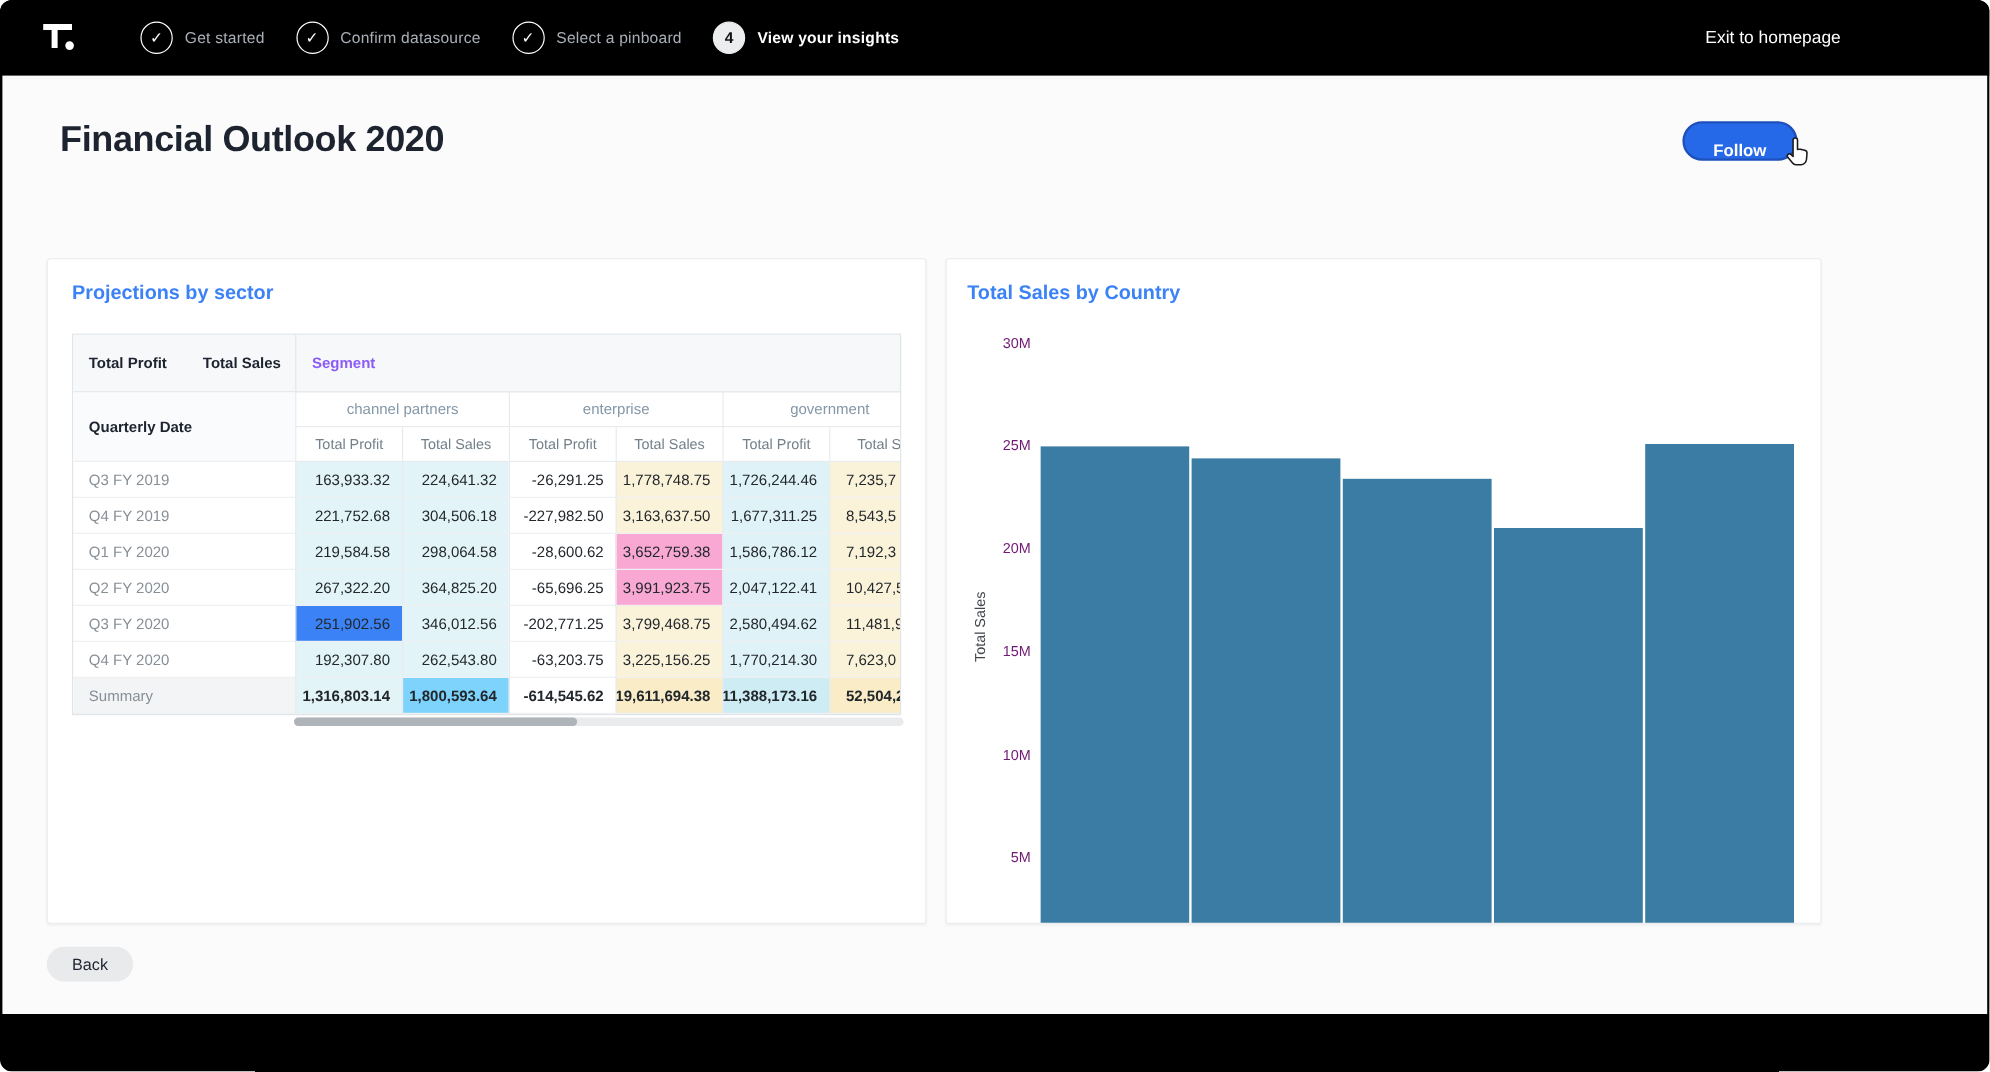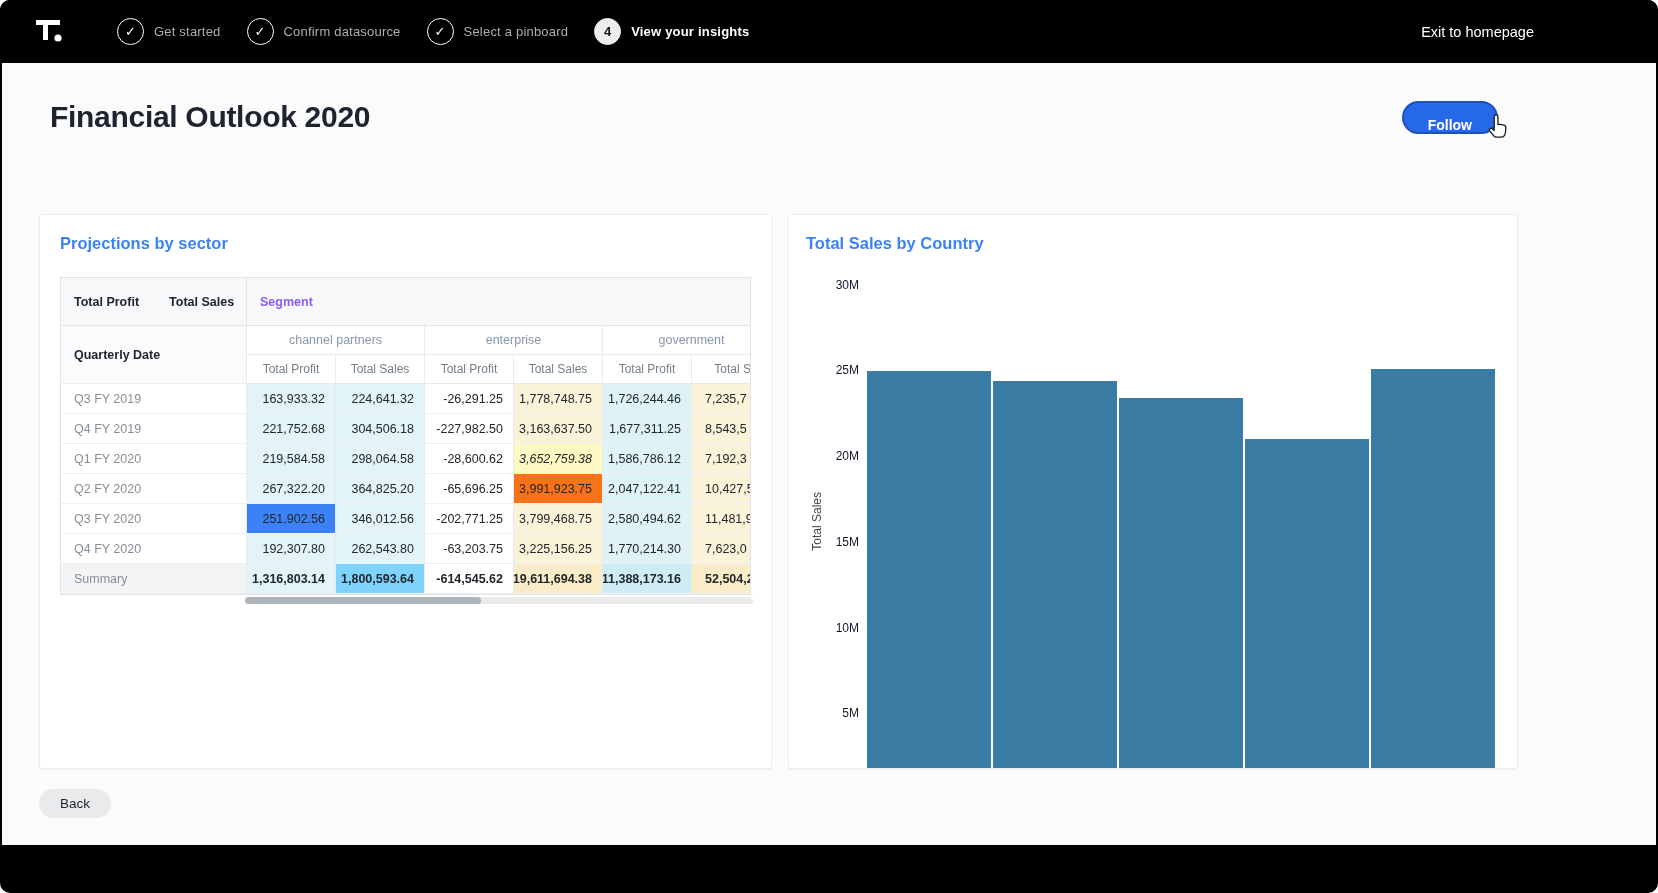--- a/index.html
+++ b/index.html
@@ -51,21 +51,21 @@
   .trow.summary .dcell { font-weight:700; }
   .hscroll { margin:2px 0 0 185px; width:508px; height:7px; background:#E9EBED; border-radius:4px; position:relative; cursor:pointer; }
   .hscroll-thumb { position:absolute; left:0; top:0; width:236px; height:7px; background:#AFB4B9; border-radius:4px; cursor:grab; }
 
   
   .chart-card { flex:1; padding:19px 22px 0 17px; }
   .chart { display:flex; height:500px; margin-top:18px; }
   .ylabel-wrap { width:22px; flex:none; display:flex; align-items:center; justify-content:center; }
   .ylabel { writing-mode:vertical-rl; transform:rotate(180deg); font-size:12px; color:#40464B; white-space:nowrap; }
   .ygutter { width:39px; flex:none; position:relative; }
-  .ytick { position:absolute; right:8px; transform:translateY(-50%); font-size:12px; color:#0f172a; white-space:nowrap; }
+  .ytick { position:absolute; right:8px; transform:translateY(-50%); font-size:12px; color:#701a75; white-space:nowrap; }
   .plot-clip { flex:1; position:relative; overflow:hidden; }
   .plot-inner { position:absolute; top:0; left:0; right:0; display:flex; align-items:flex-end; gap:2px; }
   .bar { flex:1; cursor:pointer; }
 
   
   .back-btn { position:absolute; left:37px; bottom:27px; height:29px; padding:0 21px; border-radius:15px; background:#E9EAEC; border:none; font-size:13.5px; color:#1D232F; font-family:inherit; cursor:pointer; }
 </style>
 </head>
 <body>
 
@@ -159,29 +159,29 @@
                 <div class="tcell dcell" style="background: rgb(226, 244, 248);">304,506.18</div>
                 <div class="tcell dcell" style="background: rgb(255, 255, 255);">-227,982.50</div>
                 <div class="tcell dcell" style="background: rgb(251, 243, 217);">3,163,637.50</div>
                 <div class="tcell dcell" style="background: rgb(223, 242, 247);">1,677,311.25</div>
                 <div class="tcell dcell clip-col" style="background: rgb(251, 243, 217);">8,543,5</div>
               </div>
               <div class="trow">
                 <div class="tcell dcell" style="background: rgb(226, 244, 248);">219,584.58</div>
                 <div class="tcell dcell" style="background: rgb(226, 244, 248);">298,064.58</div>
                 <div class="tcell dcell" style="background: rgb(255, 255, 255);">-28,600.62</div>
-                <div class="tcell dcell" style="background: #fef9c3; font-style: italic;">3,652,759.38</div>
+                <div class="tcell dcell" style="background: #f9a8d4;">3,652,759.38</div>
                 <div class="tcell dcell" style="background: rgb(223, 242, 247);">1,586,786.12</div>
                 <div class="tcell dcell clip-col" style="background: rgb(251, 243, 217);">7,192,3</div>
               </div>
               <div class="trow">
                 <div class="tcell dcell" style="background: rgb(226, 244, 248);">267,322.20</div>
                 <div class="tcell dcell" style="background: rgb(226, 244, 248);">364,825.20</div>
                 <div class="tcell dcell" style="background: rgb(255, 255, 255);">-65,696.25</div>
-                <div class="tcell dcell" style="background: #f97316;">3,991,923.75</div>
+                <div class="tcell dcell" style="background: #f9a8d4;">3,991,923.75</div>
                 <div class="tcell dcell" style="background: rgb(223, 242, 247);">2,047,122.41</div>
                 <div class="tcell dcell clip-col" style="background: rgb(251, 243, 217);">10,427,5</div>
               </div>
               <div class="trow">
                 <div class="tcell dcell" style="background: #3b82f6; text-align: right;">251,902.56</div>
                 <div class="tcell dcell" style="background: rgb(226, 244, 248);">346,012.56</div>
                 <div class="tcell dcell" style="background: rgb(255, 255, 255);">-202,771.25</div>
                 <div class="tcell dcell" style="background: rgb(251, 243, 217);">3,799,468.75</div>
                 <div class="tcell dcell" style="background: rgb(223, 242, 247);">2,580,494.62</div>
                 <div class="tcell dcell clip-col" style="background: rgb(251, 243, 217);">11,481,9</div>

